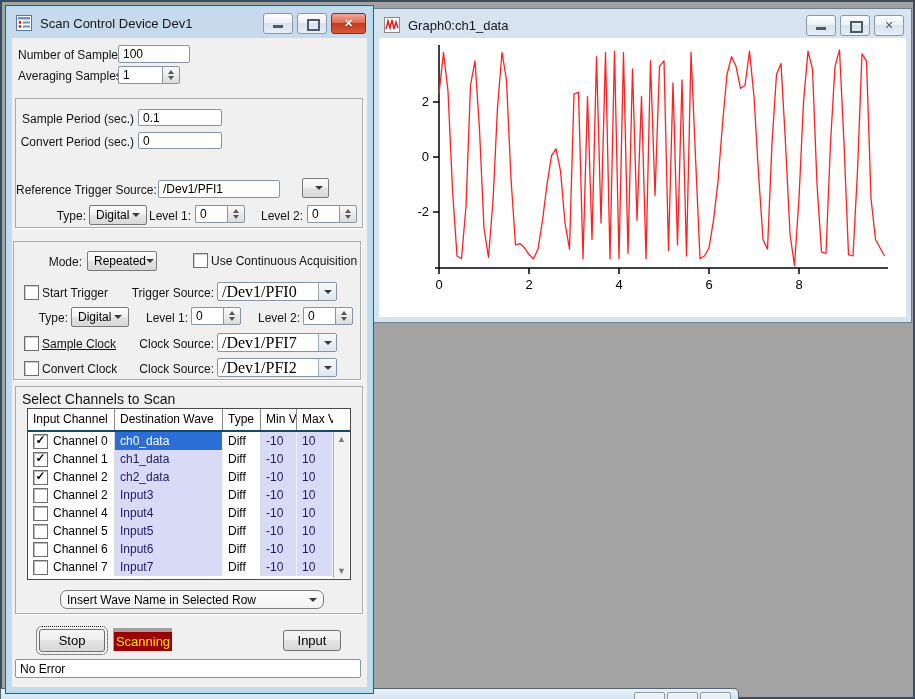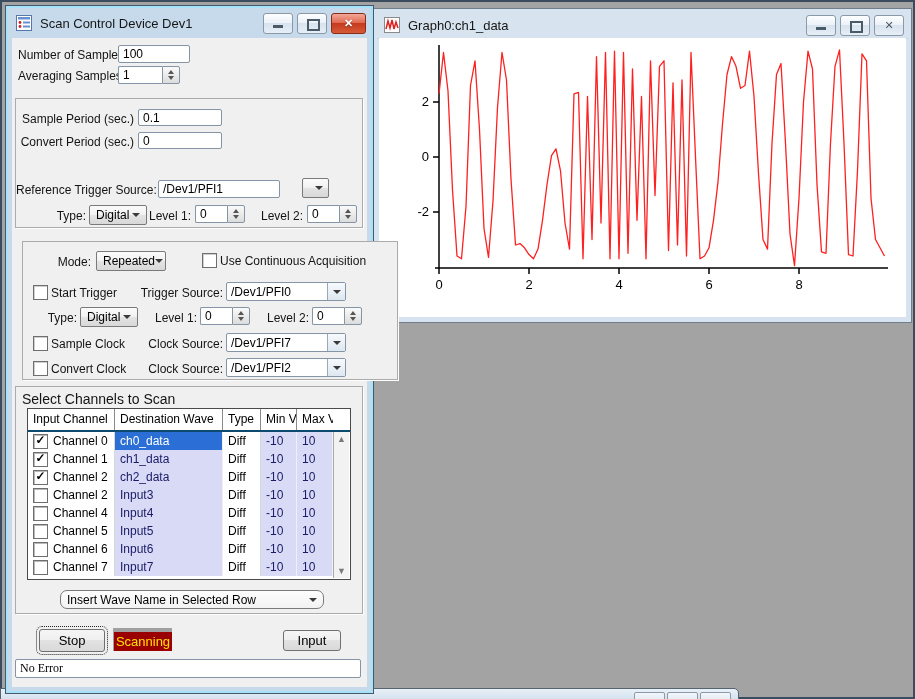--- a/index.html
+++ b/index.html
@@ -36,21 +36,21 @@
   .spin .sfield{flex:1;background:#fff;border:1px solid #8595A5;border-right:none;border-radius:2px 0 0 2px;
       font-size:12px;display:flex;align-items:center;padding:0 4px;color:#000;}
   .spin .sbtns{width:16px;border:1px solid #8595A5;border-radius:0 2px 2px 0;
       background:linear-gradient(#FAFAFA,#DCDCDC);display:flex;flex-direction:column;align-items:center;justify-content:center;gap:2px;}
   .tri-up{width:0;height:0;border-left:3px solid transparent;border-right:3px solid transparent;border-bottom:4px solid #555;}
   .tri-dn{width:0;height:0;border-left:3px solid transparent;border-right:3px solid transparent;border-top:4px solid #555;}
   .drop{position:absolute;border:1px solid #7A7A7A;border-radius:2px;display:flex;align-items:center;
       padding:0 6px;font-size:12px;color:#000;background:linear-gradient(#FBFBFB,#F1F1F1 50%,#E4E4E4 50%,#D8D8D8);}
   .drop .caret{margin-left:auto;width:0;height:0;border-left:4px solid transparent;border-right:4px solid transparent;border-top:4px solid #3A3A3A;}
   .combo{position:absolute;display:flex;border:1px solid #8595A5;border-radius:2px;background:#fff;}
-  .combo .cfield{flex:1;font-size:12px;display:flex;align-items:center;padding:0 4px;color:#000;}
+  .combo .cfield{flex:1;font-size:16px;display:flex;align-items:center;padding:0 4px;color:#000;font-family:Liberation Serif, serif;}
   .combo .carrow{width:17px;border-left:1px solid #9AA8B8;background:linear-gradient(#F7FAFD,#DDE7F0);
       display:flex;align-items:center;justify-content:center;}
   .pushbtn{position:absolute;border:1px solid #707070;border-radius:3px;font-size:13px;color:#000;
       display:flex;align-items:center;justify-content:center;
       background:linear-gradient(#F5F5F5,#F0F0F0 45%,#E2E2E2 50%,#D9D9D9);}
   .pushbtn.focused{outline:1px dotted #222;outline-offset:2px;}
   
   .tablewrap{position:absolute;border:1px solid #4A4A4A;background:#fff;overflow:hidden;}
   .thead{display:grid;grid-template-columns:87px 108px 38px 36px 36px;height:21px;border-bottom:2px solid #0c4a6e;}
   .th{font-size:12px;color:#000;padding:3px 2px 0 5px;border-right:1px solid #8A8A8A;white-space:nowrap;overflow:hidden;}
@@ -196,21 +196,21 @@
         <div class="lab r" style="left:240px;top:110px;width:47px;">Level 2:</div>
         <div class="spin" style="left:291px;top:106px;width:50px;height:18px;">
           <div class="sfield">0</div>
           <div class="sbtns">
               <span class="tri-up"></span>
               <span class="tri-dn"></span>
             </div>
         </div>
       </div>
 
-      <div class="grp" style="left:10px;top:203px;width:346px;height:137px;padding-left:28px;">
+      <div class="grp" style="left:1px;top:203px;width:346px;height:137px;">
         <div class="lab r" style="left:26px;top:13px;width:42px;">Mode:</div>
         <div class="drop" style="left:73px;top:9px;width:56px;height:18px;">
           <span>Repeated</span>
             <span class="caret"></span>
         </div>
         <div class="cb" style="left:179px;top:11px;"></div>
         <div class="lab" style="left:197px;top:12px;">Use Continuous Acquisition</div>
 
         <div class="cb" style="left:10px;top:43px;"></div>
         <div class="lab" style="left:28px;top:44px;">Start Trigger</div>
@@ -238,21 +238,21 @@
         <div class="lab r" style="left:242px;top:69px;width:44px;">Level 2:</div>
         <div class="spin" style="left:289px;top:65px;width:50px;height:18px;">
           <div class="sfield">0</div>
           <div class="sbtns">
               <span class="tri-up"></span>
               <span class="tri-dn"></span>
             </div>
         </div>
 
         <div class="cb" style="left:10px;top:94px;"></div>
-        <div class="lab" style="left:28px;top:95px;">Sample Clock</div>
+        <div class="lab" style="left:28px;top:95px;text-decoration:underline;">Sample Clock</div>
         <div class="lab r" style="left:96px;top:95px;width:104px;">Clock Source:</div>
         <div class="combo" style="left:203px;top:91px;width:118px;height:17px;">
           <div class="cfield">/Dev1/PFI7</div>
           <div class="carrow">
               <span style="display:block;width:0;height:0;border-left:4px solid transparent;border-right:4px solid transparent;border-top:4px solid #3A3A3A;"></span>
             </div>
         </div>
 
         <div class="cb" style="left:10px;top:119px;"></div>
         <div class="lab" style="left:28px;top:120px;">Convert Clock</div>
@@ -366,18 +366,18 @@
 
         <div class="drop" style="left:44px;top:203px;width:250px;height:17px;background:linear-gradient(#FDFDFD,#F2F2F2);border-radius:7px;">
           <span>Insert Wave Name in Selected Row</span>
             <span class="caret"></span>
         </div>
       </div>
 
       <div class="pushbtn focused" style="left:27px;top:591px;width:64px;height:21px;">Stop</div>
       <div class="scanning" style="left:101px;top:590px;width:58px;height:19px;">Scanning</div>
       <div class="pushbtn" style="left:271px;top:592px;width:56px;height:19px;">Input</div>
-      <div class="tin" style="left:3px;top:621px;width:336px;height:17px;font-family:Liberation Serif, serif;">No Error</div>
+      <div class="tin" style="left:3px;top:621px;width:336px;height:17px;">No Error</div>
 
     </div>
   </div>
 
 </div>
 
 </body></html>

